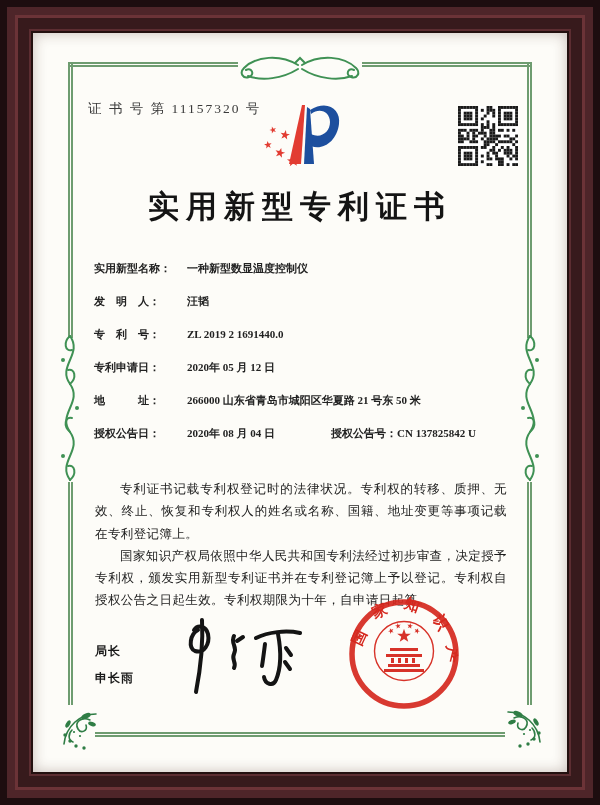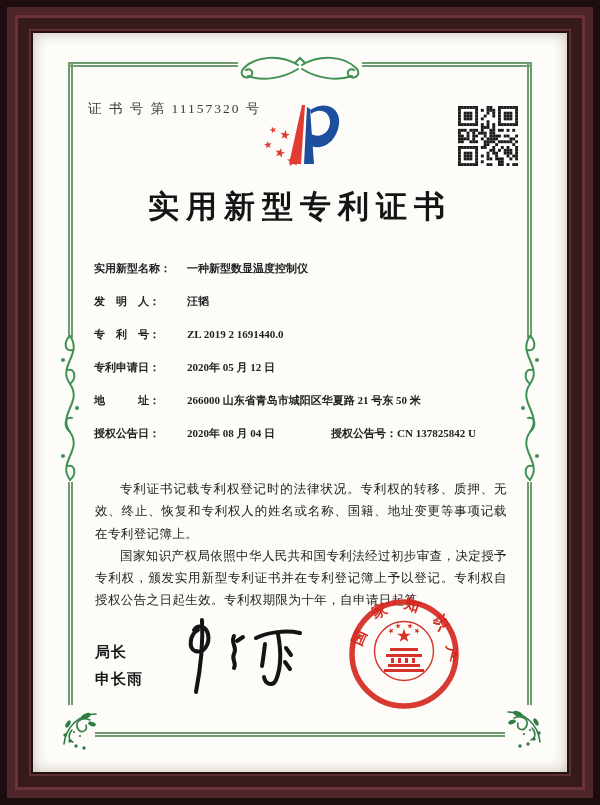--- a/index.html
+++ b/index.html
@@ -29,21 +29,21 @@
   .fields{position:absolute;left:94px;top:250px;width:420px;z-index:4;font-size:11px;
           font-weight:700;color:#222;margin-top:8px;}
   .frow{line-height:20px;margin-bottom:13px;white-space:nowrap;position:relative;}
   .flabel{display:inline-block;min-width:93px;}
   .frow .second{position:absolute;left:237px;top:0;}
   .paras{position:absolute;left:95px;top:478px;width:412px;z-index:4;font-size:12.5px;
          line-height:22.3px;color:#1d1d1d;letter-spacing:.4px;text-align:justify;}
   .paras p{margin:0;text-indent:2em;}
   .officer{position:absolute;left:95px;top:638px;z-index:5;
            font-family:"Liberation Sans","DejaVu Sans",sans-serif;
-           font-weight:700;font-size:15px;color:#1a1a1a;line-height:27px;letter-spacing:1px;}
+           font-weight:700;font-size:12px;color:#1a1a1a;line-height:27px;letter-spacing:1px;}
   .sig{position:absolute;left:168px;top:608px;z-index:6;}
   .seal{position:absolute;left:344px;top:594px;z-index:5;}
   .issuedate{position:absolute;left:352px;top:692px;z-index:7;font-size:13.5px;
              font-weight:700;color:#1c1c1c;letter-spacing:1px;}
   .logo{position:absolute;left:256px;top:94px;z-index:4;}
   .qr{position:absolute;left:458px;top:106px;z-index:4;}
   svg{display:block;}
 </style>
 </head>
 <body>

